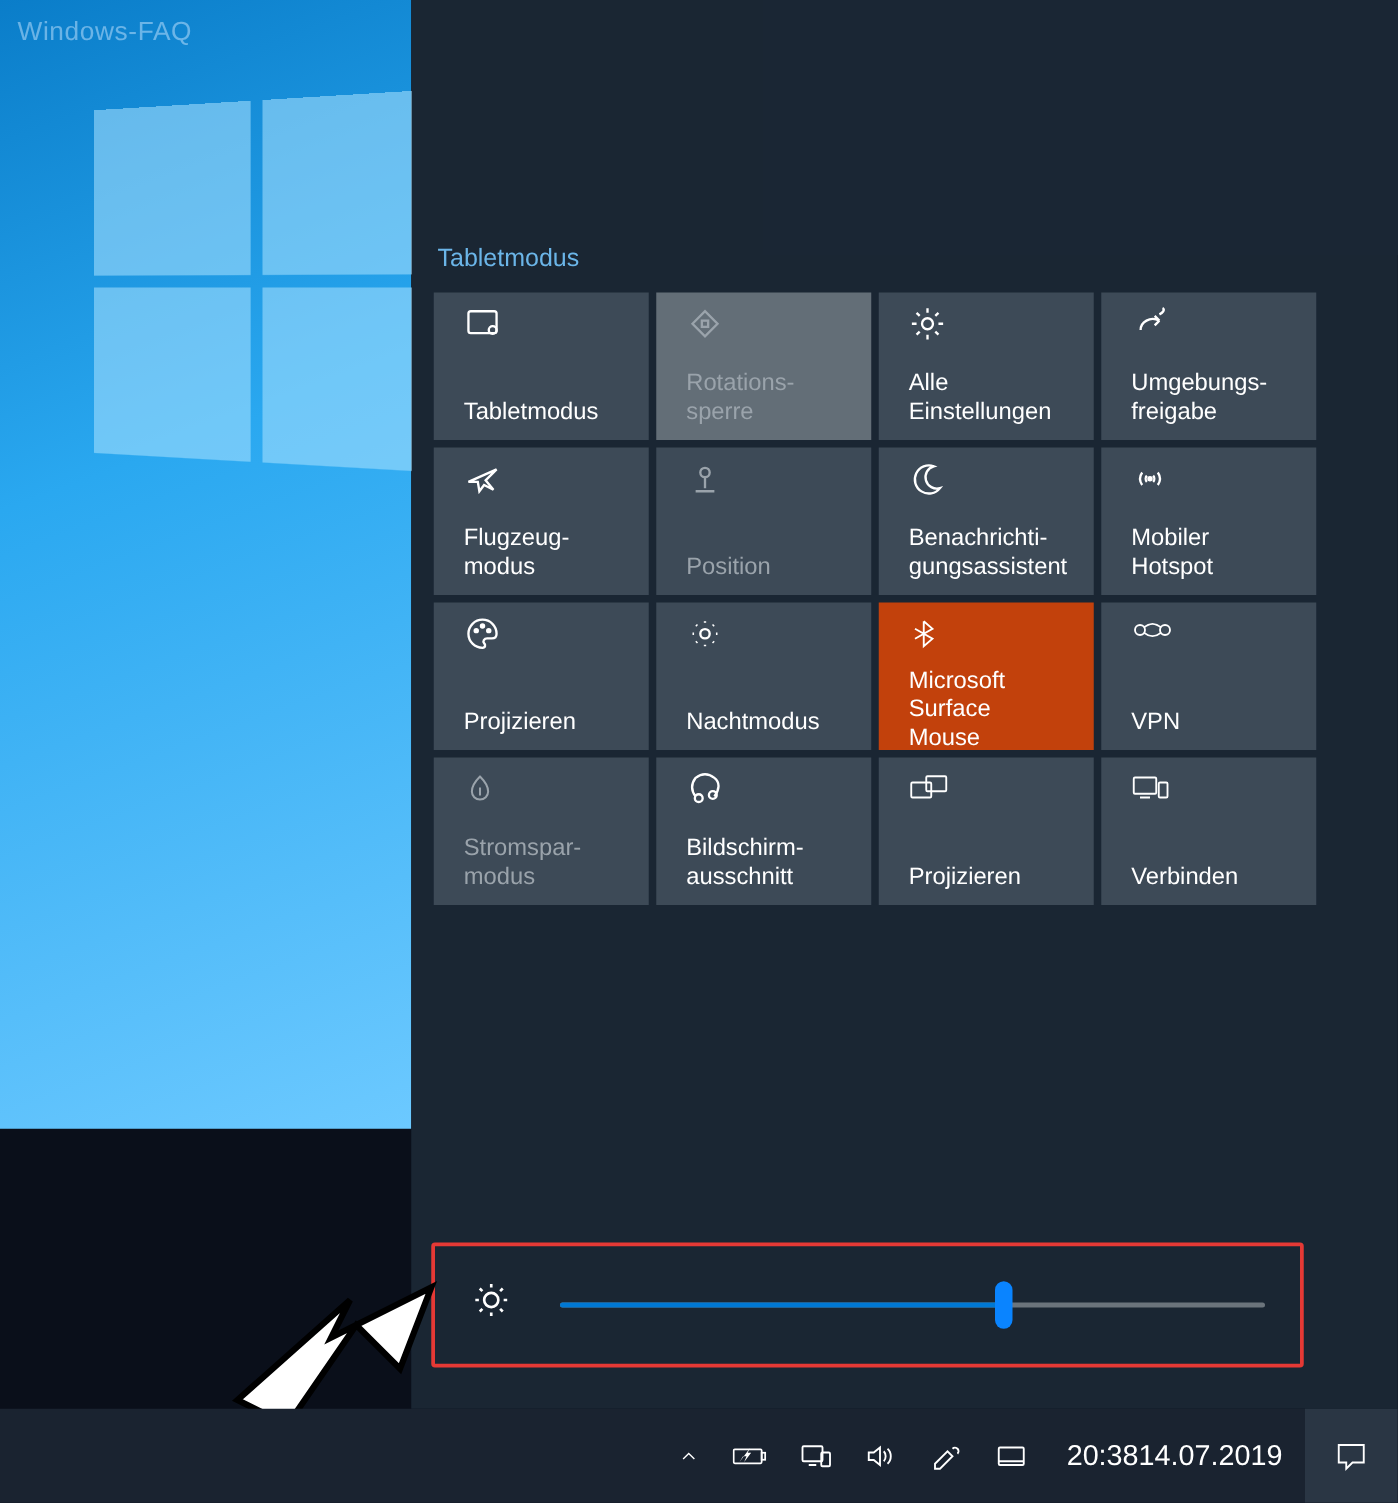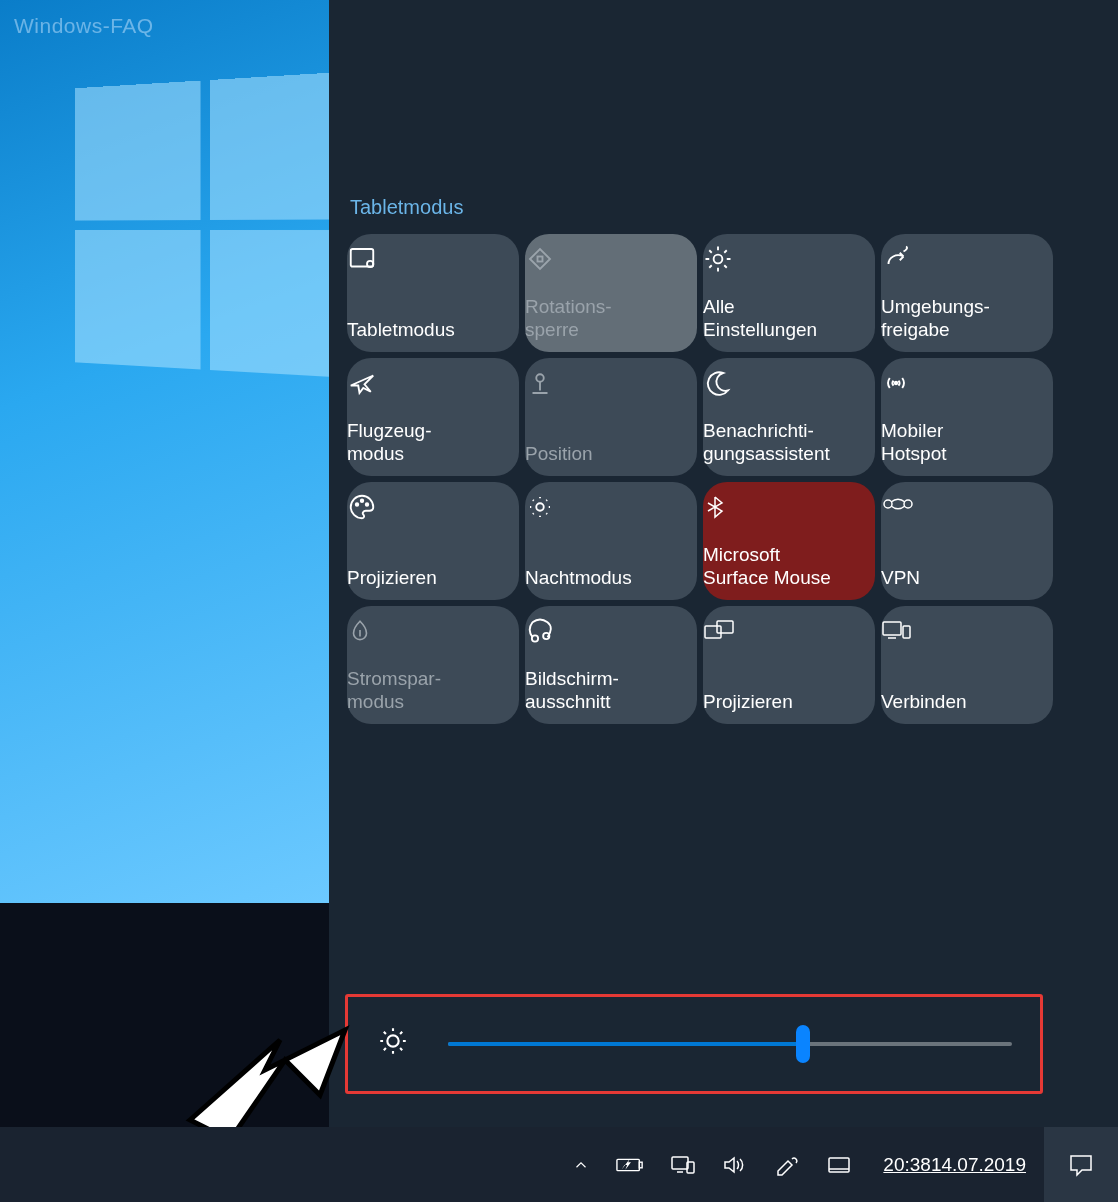--- a/index.html
+++ b/index.html
@@ -63,29 +63,28 @@
   position: absolute;
   top: 234px; left: 18px;
   width: 710px;
   display: grid;
   grid-template-columns: repeat(4, 172px);
   gap: 6px;
 }
 .tile {
   height: 118px;
   background: #3d4a57;
-  padding: 10px 0;
+  padding: 10px 24px;
   display: flex;
   flex-direction: column;
   cursor: pointer;
   position: relative;
-  border-radius: 24px;
 }
 .tile.lighter { background: #636e77; }
-.tile.active { background: #7f1d1d; }
+.tile.active { background: #c2410c; gap: 12px; }
 .tile .icon {
   height: 42px;
   display: flex;
   align-items: flex-start;
   font-size: 28px;
   color: #fff;
 }
 .tile.dimmed .icon, .tile.dimmed .label { color: #9aa3ab; }
 .tile .label {
   font-size: 19px;
@@ -146,24 +145,23 @@
 .tray { display: flex; align-items: center; gap: 0; }
 .tray-item {
   display: flex; align-items: center; justify-content: center;
   color: #fff; font-size: 20px;
   height: 75px;
   padding: 0 13px;
   cursor: pointer;
 }
 .clock {
   text-align: right;
-  font-size: 19px;
+  font-size: 23px;
   line-height: 1.25;
   padding: 0 18px;
-  text-decoration: underline;
 }
 .notif-btn {
   width: 74px; height: 75px;
   display: flex; align-items: center; justify-content: center;
   background: #2a3644;
 }
 </style>
 </head>
 <body>
 

